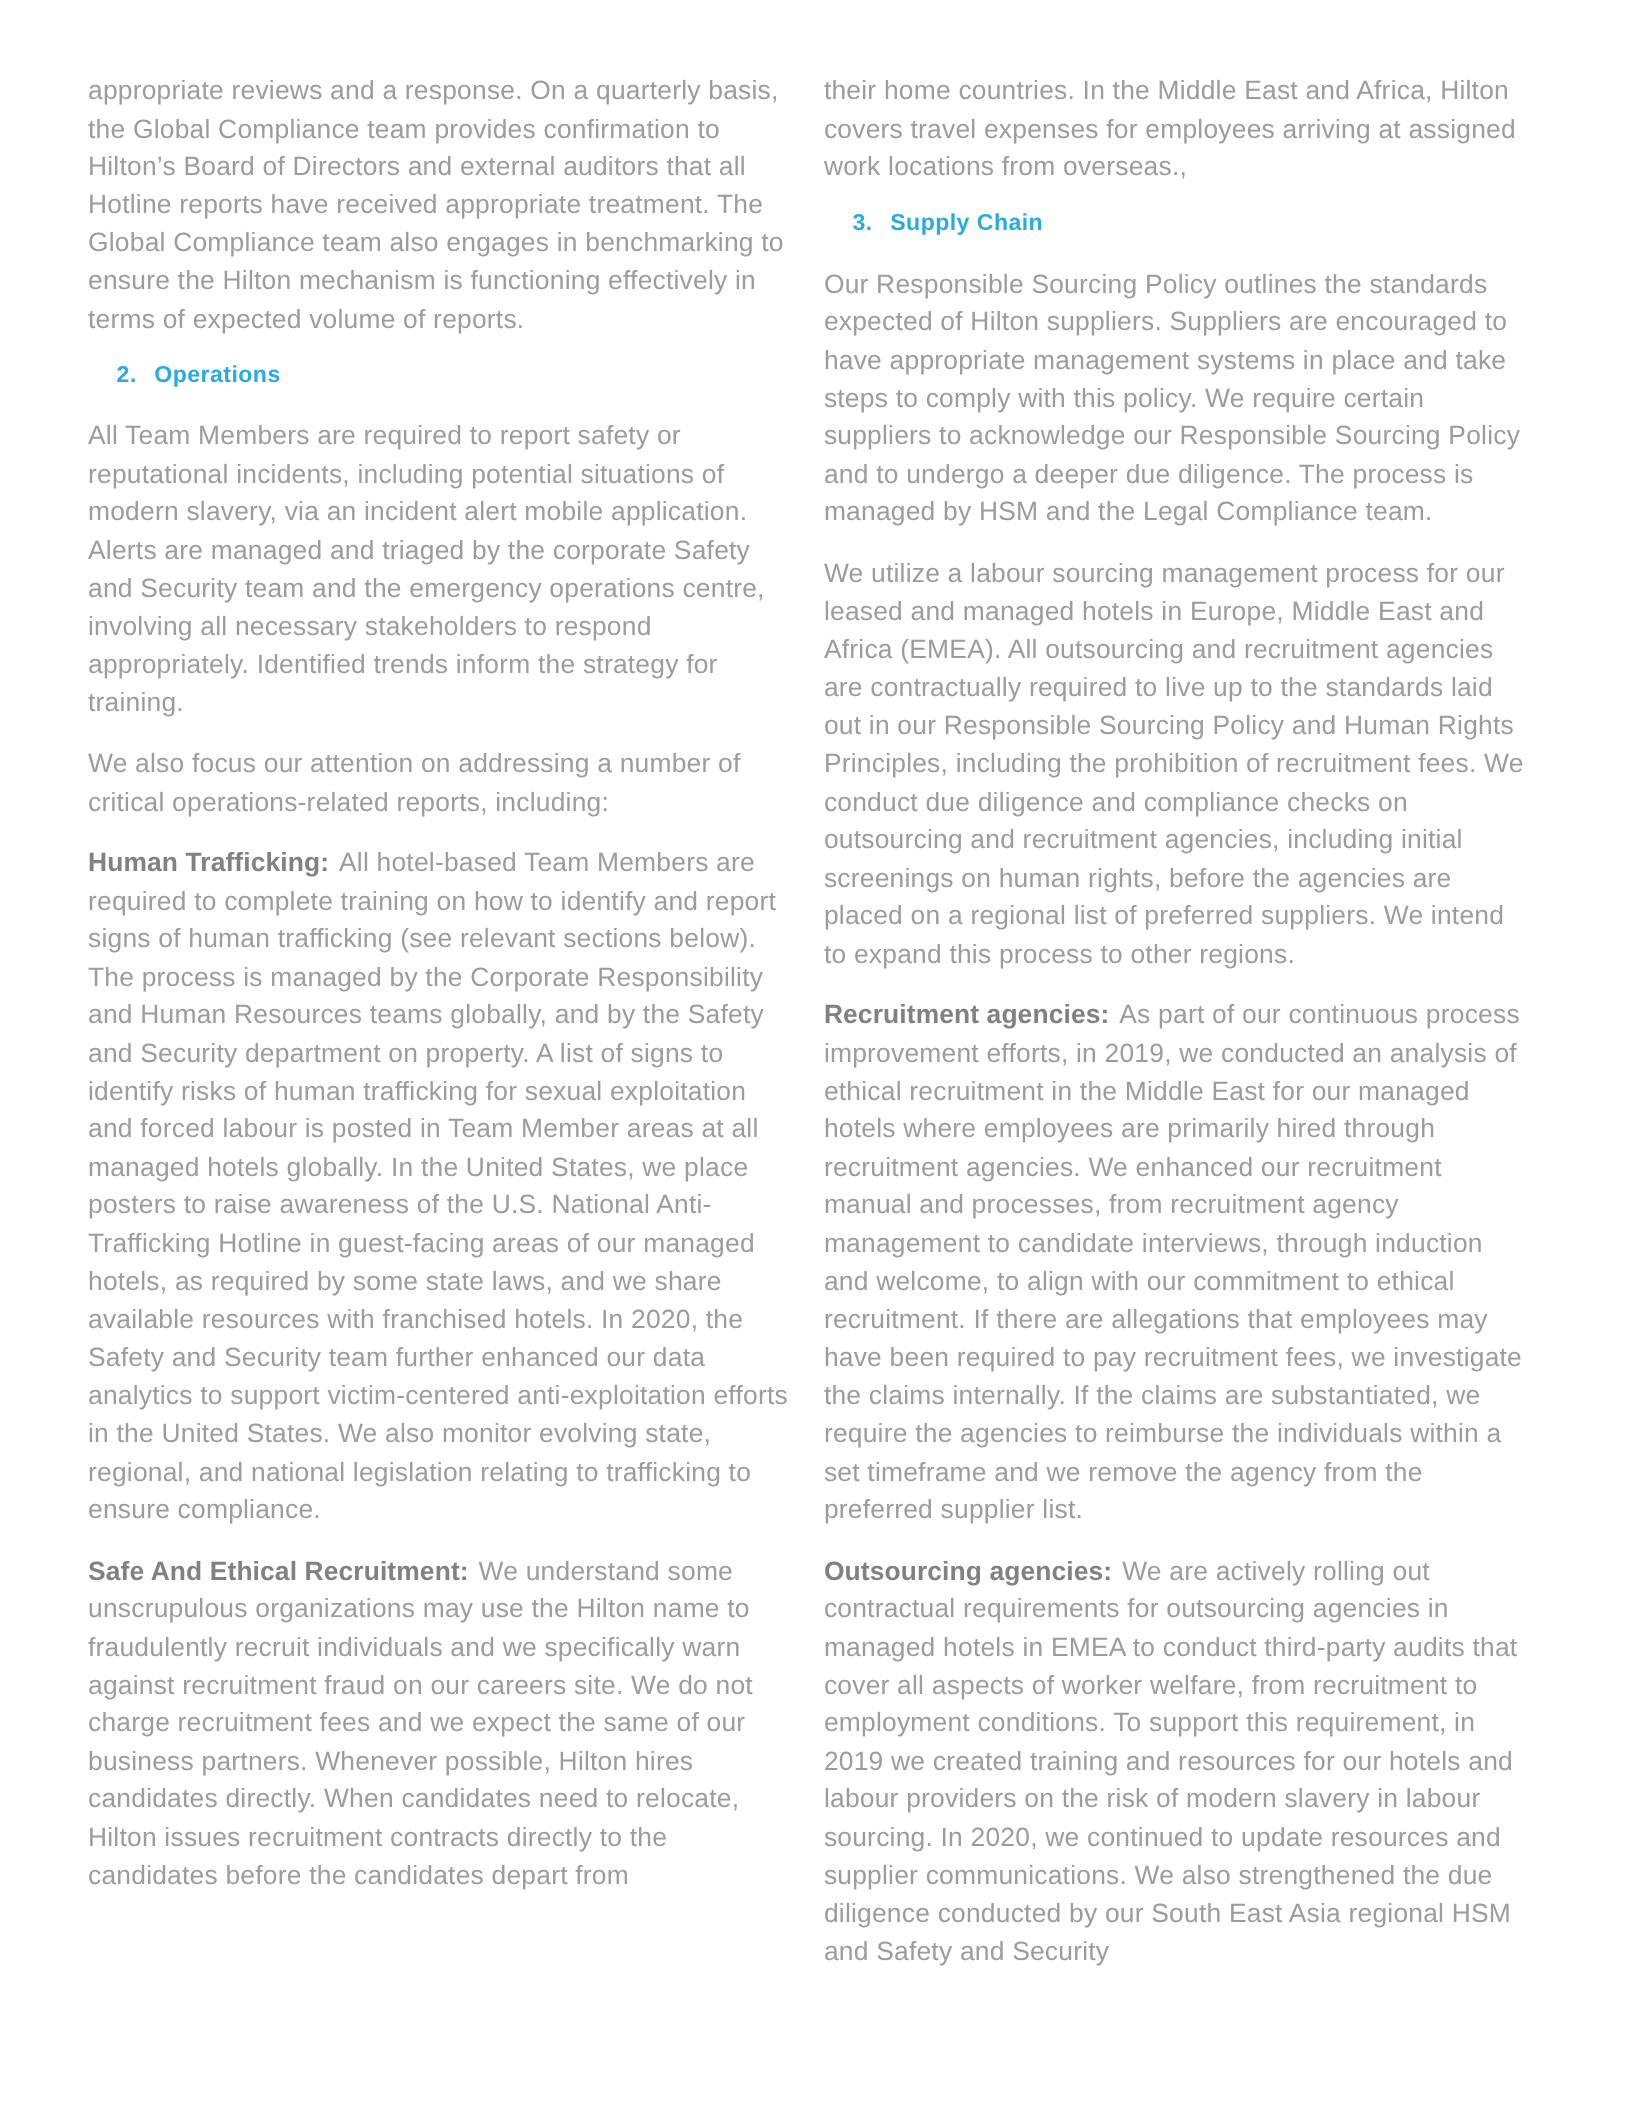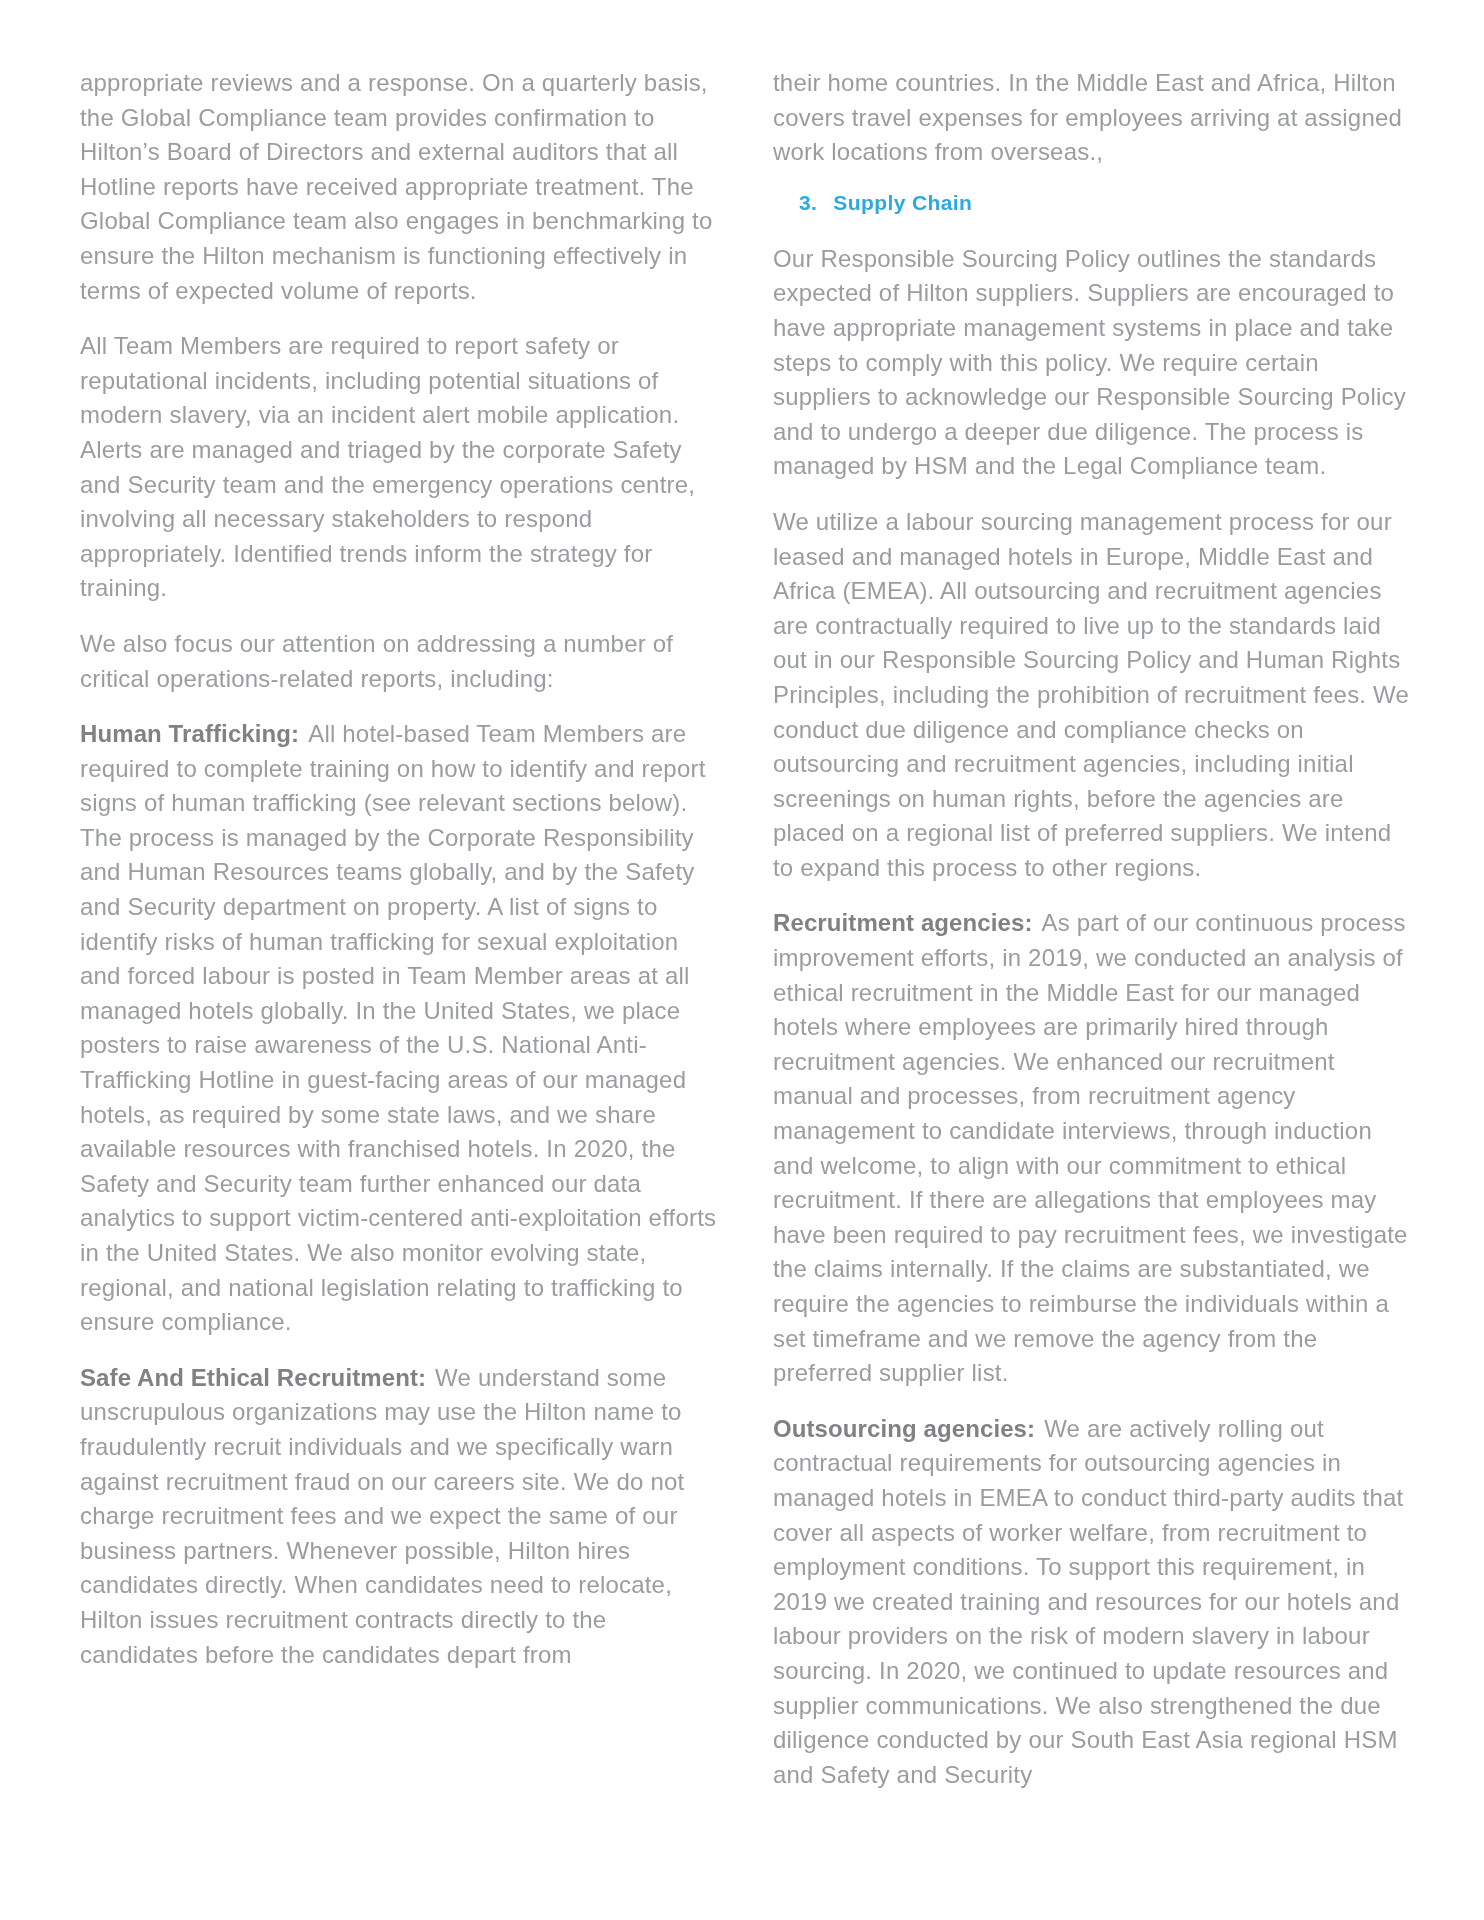--- a/index.html
+++ b/index.html
@@ -14,21 +14,21 @@
     width: 1484px;
     height: 1920px;
     background: var(--page-bg);
     box-sizing: border-box;
     padding: 66px 70px 0 80px;
     overflow: hidden;
     font-family: "Liberation Sans", sans-serif;
   }
   .columns {
     display: flex;
-    gap: 52px;
+    gap: 28px;
   }
   .column {
     flex: 0 0 641px;
     width: 641px;
   }
   .column p {
     margin: 0 0 21px 0;
     font-size: 24px;
     line-height: 34.6px;
     letter-spacing: 0.2px;
@@ -59,20 +59,21 @@
 </style>
 </head>
 <body>
 
 <div class="page">
   <div class="columns">
 
     <div class="column">
       <p>appropriate reviews and a response. On a quarterly basis, the Global Compliance team provides confirmation to Hilton’s Board of Directors and external auditors that all Hotline reports have received appropriate treatment. The Global Compliance team also engages in benchmarking to ensure the Hilton mechanism is functioning effectively in terms of expected volume of reports.</p>
 
+      <div class="section-heading"><span class="h-num">2.</span><span class="h-title">Operations</span></div>
 
       <p>All Team Members are required to report safety or reputational incidents, including potential situations of modern slavery, via an incident alert mobile application. Alerts are managed and triaged by the corporate Safety and Security team and the emergency operations centre, involving all necessary stakeholders to respond appropriately. Identified trends inform the strategy for training.</p>
 
       <p>We also focus our attention on addressing a number of critical operations-related reports, including:</p>
 
       <p><b class="lead">Human Trafficking:</b><span>All hotel-based Team Members are required to complete training on how to identify and report signs of human trafficking (see relevant sections below). The process is managed by the Corporate Responsibility and Human Resources teams globally, and by the Safety and Security department on property. A list of signs to identify risks of human trafficking for sexual exploitation and forced labour is posted in Team Member areas at all managed hotels globally. In the United States, we place posters to raise awareness of the U.S. National Anti-Trafficking Hotline in guest-facing areas of our managed hotels, as required by some state laws, and we share available resources with franchised hotels. In 2020, the Safety and Security team further enhanced our data analytics to support victim-centered anti-exploitation efforts in the United States. We also monitor evolving state, regional, and national legislation relating to trafficking to ensure compliance.</span></p>
 
 
       <p><b class="lead">Safe And Ethical Recruitment:</b><span>We understand some unscrupulous organizations may use the Hilton name to fraudulently recruit individuals and we specifically warn against </span><a class="doc-link">recruitment fraud</a><span> on our careers site. We do not charge recruitment fees and we expect the same of our business partners. Whenever possible, Hilton hires candidates directly. When candidates need to relocate, Hilton issues recruitment contracts directly to the candidates before the candidates depart from</span></p>
     </div>

